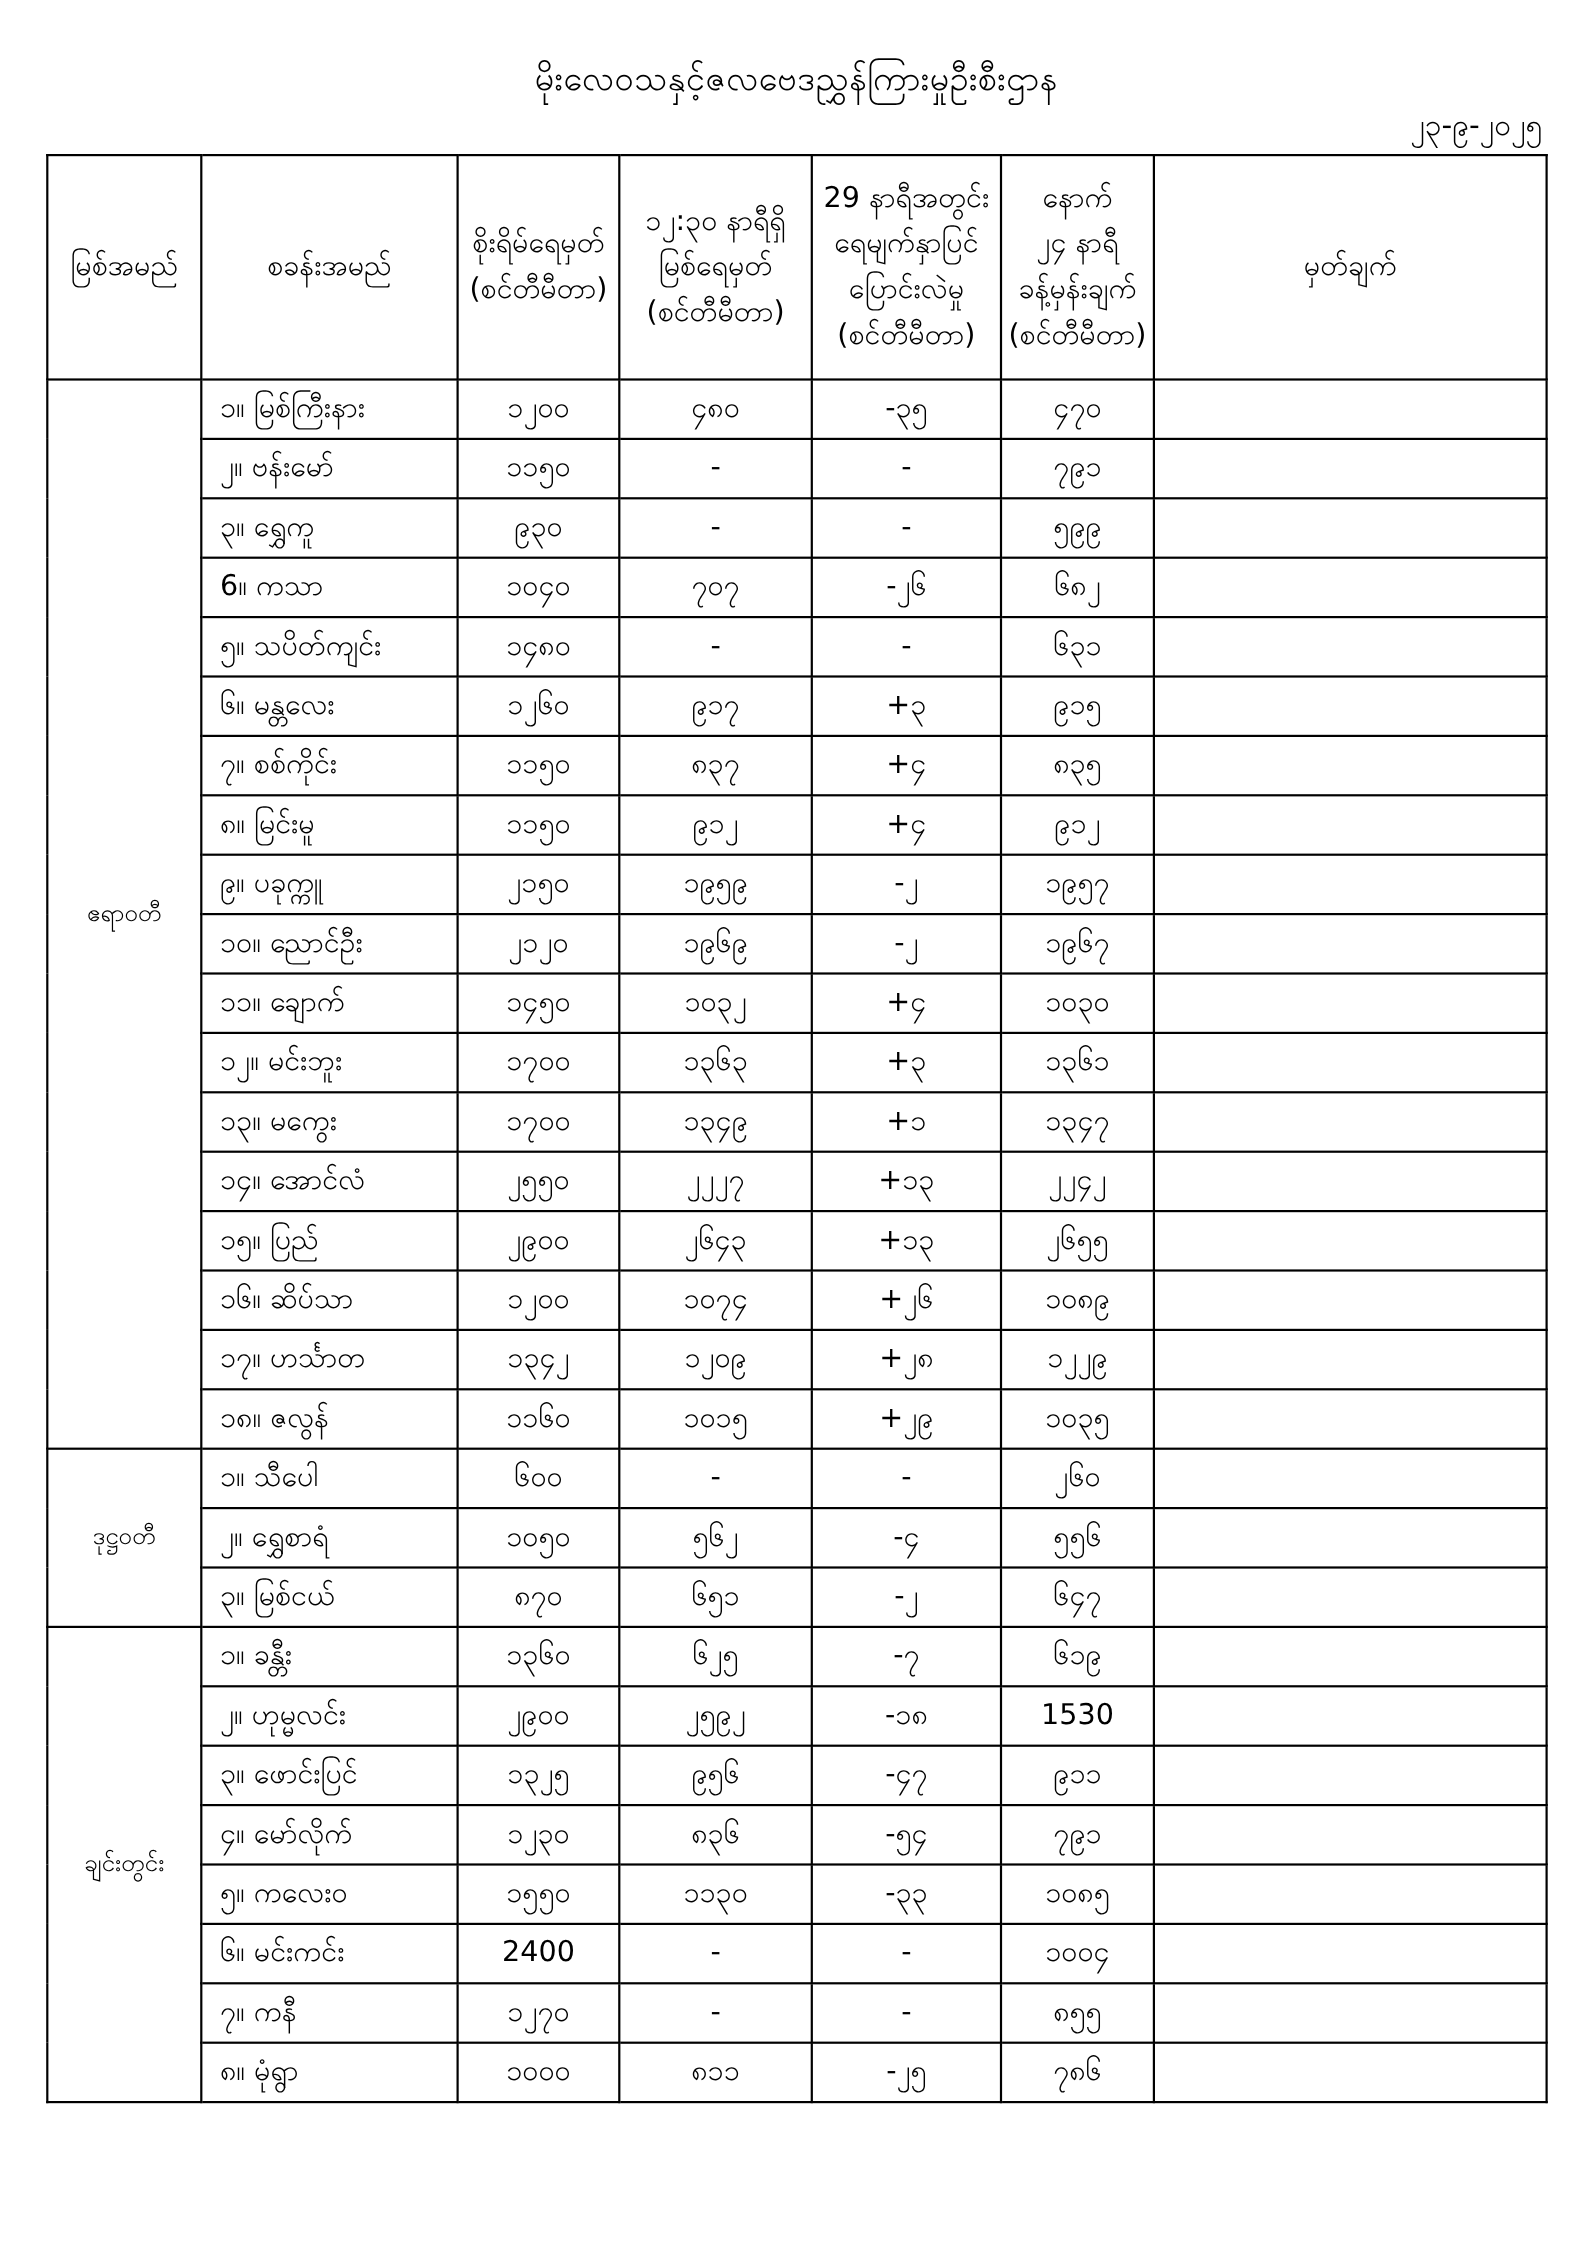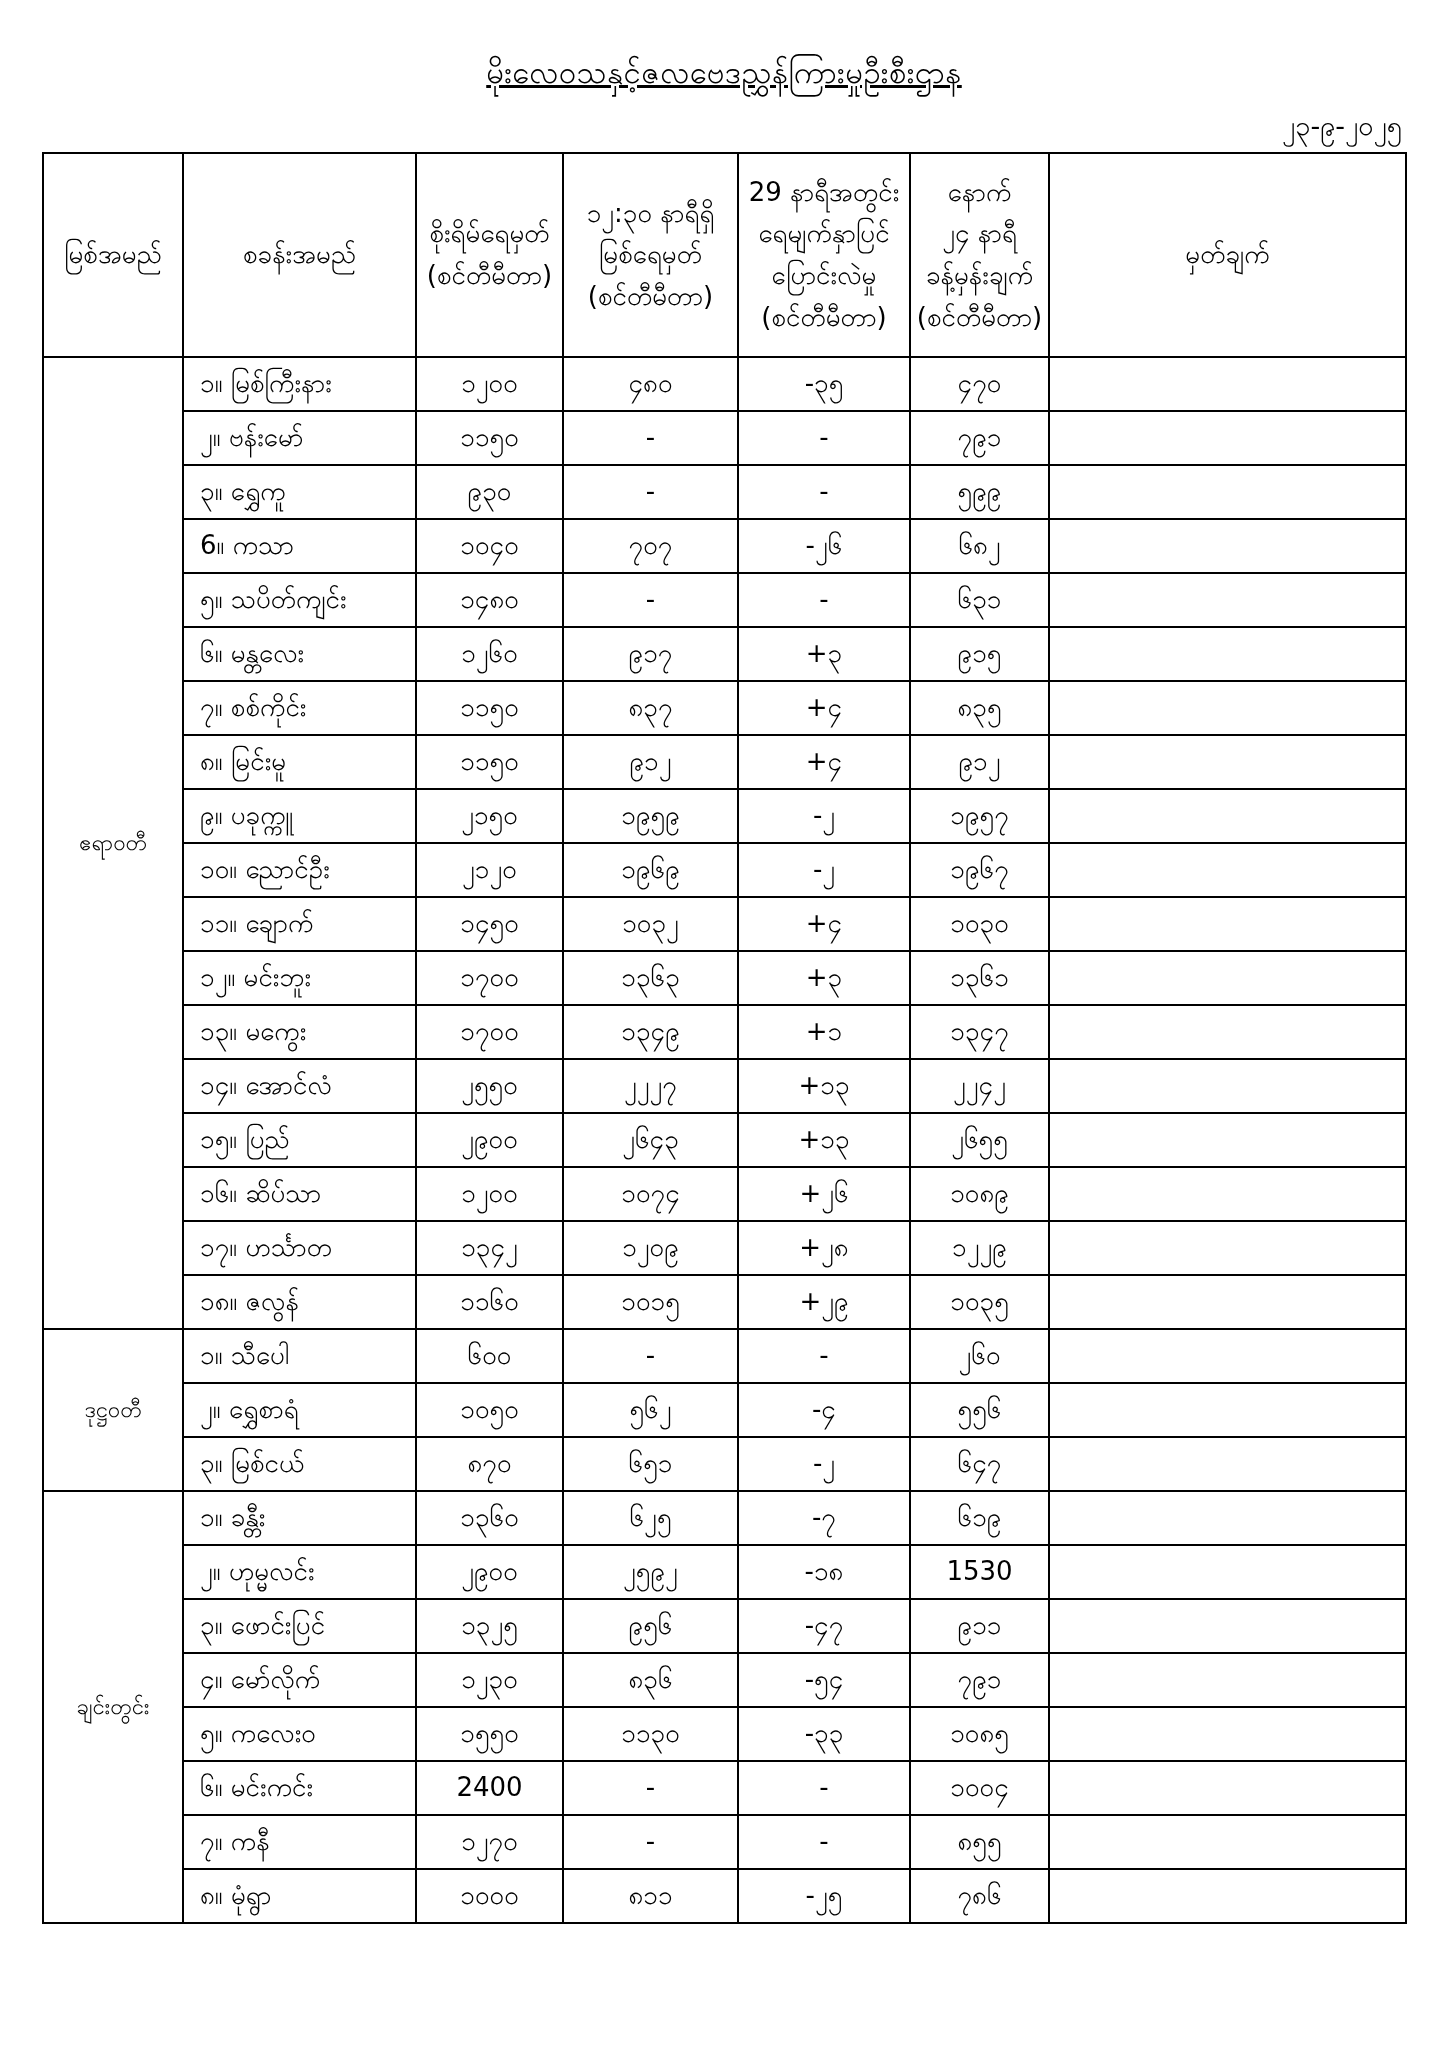--- a/index.html
+++ b/index.html
@@ -12,32 +12,31 @@
   .page {
     position: relative;
     width: 1448px;
     height: 2048px;
     background: #ffffff;
     overflow: hidden;
   }
   .title-block {
     padding-top: 48px;
     text-align: center;
-    text-decoration: underline;
   }
   .title-line {
     font-size: 31px;
     line-height: 1.55;
     letter-spacing: 0.5px;
   }
   .date-line {
     text-align: right;
     padding-right: 46px;
     font-size: 27px;
-    margin-top: 12px;
+    margin-top: 0px;
     margin-bottom: 4px;
   }
   table.levels {
     border-collapse: collapse;
     table-layout: fixed;
     margin-left: 42px;
     width: 1363px;
   }
   th, td {
     border: 2px solid #000000;

